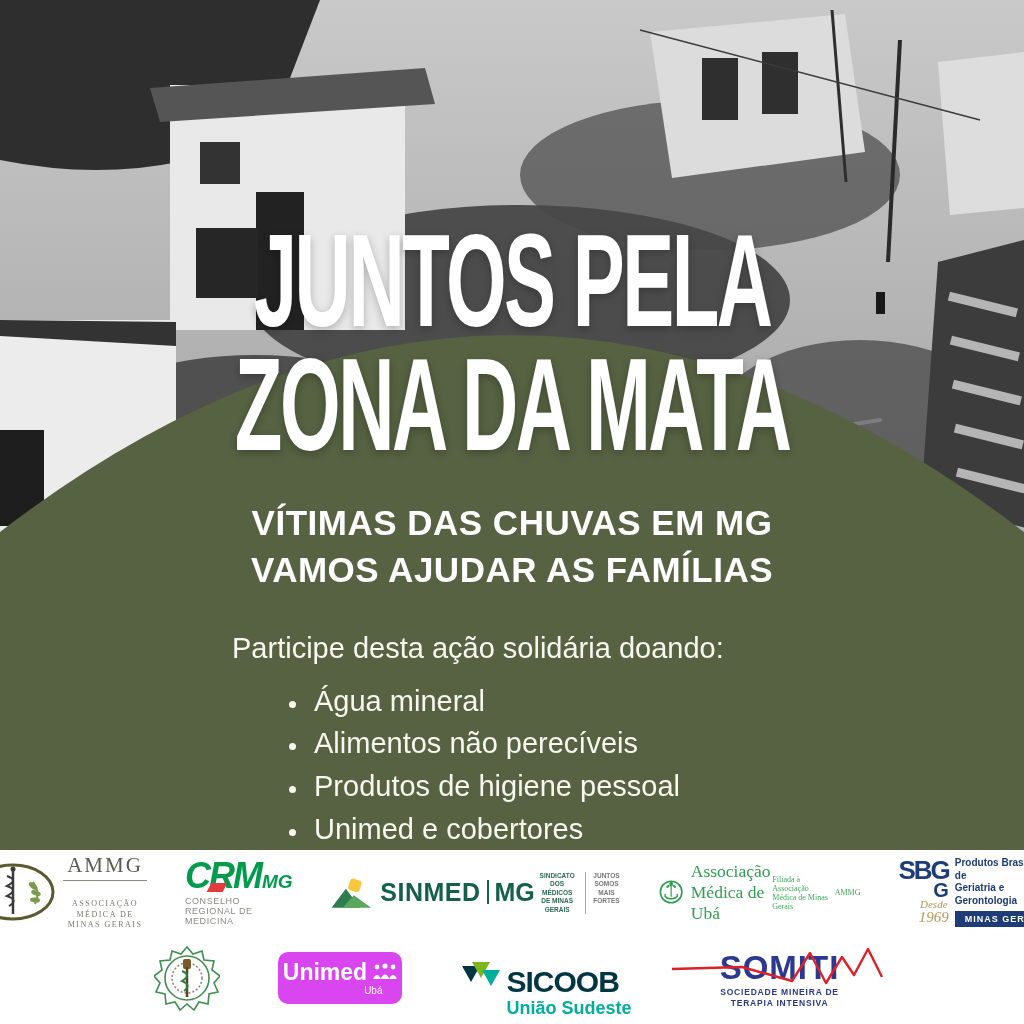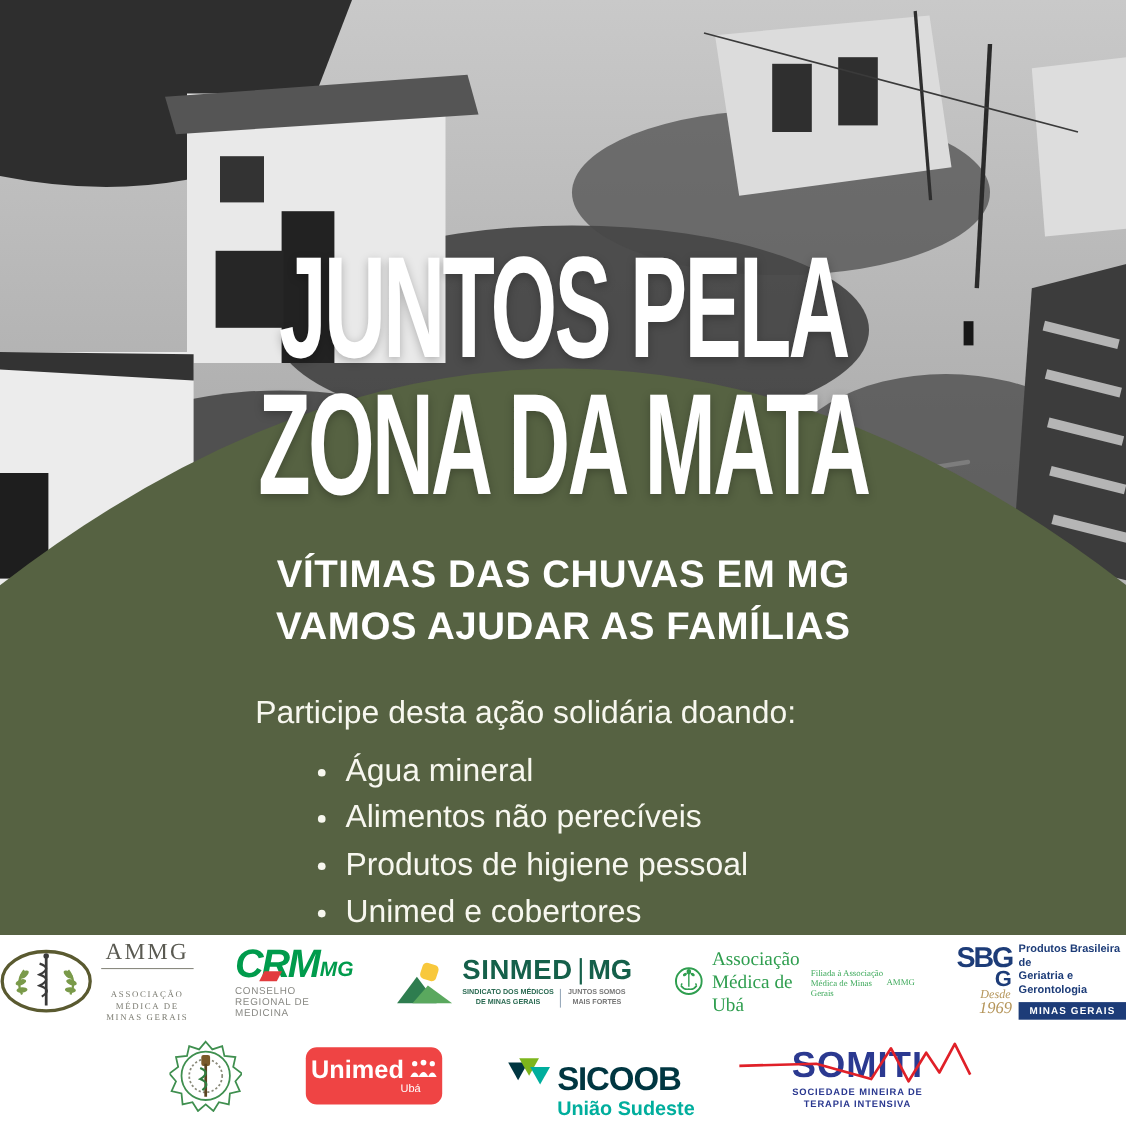--- a/index.html
+++ b/index.html
@@ -53,21 +53,21 @@
   .crm { flex-direction:column; align-items:center; gap:2px; }
   .crm-mark { position:relative; display:flex; align-items:flex-end; font-style:italic; font-weight:700; }
   .crm-word { font-size:36px; color:#009b4c; letter-spacing:-2px; line-height:1; }
   .crm-suffix { font-size:19px; color:#009b4c; margin-left:1px; line-height:1.2; }
   .crm-red { position:absolute; left:24px; bottom:2px; width:16px; height:9px; background:#e23b3d;
     transform:skewX(-28deg); }
   .crm-sub { font-size:9px; letter-spacing:.6px; color:#8a8a85; }
 
   
   .sinmed { gap:7px; }
-  .sinmed-text { display:flex; flex-direction:column; }
+  .sinmed-text { display:flex; flex-direction:row; }
   .sinmed-top { display:flex; align-items:center; gap:6px; }
   .sinmed-word { font-size:25px; font-weight:700; color:#15604a; letter-spacing:.5px; }
   .sinmed-bar { width:2px; height:24px; background:#15604a; }
   .sinmed-region { font-size:25px; font-weight:700; color:#15604a; }
   .sinmed-bottom { display:flex; gap:6px; margin-top:2px; }
   .sinmed-sub { font-size:6.5px; font-weight:700; color:#2a6a52; line-height:1.3; text-align:center; }
   .sinmed-sub.right { border-left:1px solid #9ab; padding-left:6px; color:#777; }
 
   
   .uba { gap:8px; }
@@ -86,21 +86,21 @@
   .sbgg-year { font-size:15px; }
   .sbgg-right { display:flex; flex-direction:column; gap:2px; }
   .sbgg-name { font-size:10px; font-weight:700; color:#1d3c78; line-height:1.25; }
   .sbgg-badge { background:#1d3c78; color:#fff; font-size:9px; font-weight:700; letter-spacing:1px;
     padding:3px 10px; width:max-content; margin-top:2px; }
 
   
   .seal { }
 
   
-  .unimed-box { background:#ef4444; border-radius:10px; width:124px; height:52px;
+  .unimed-box { background:#d946ef; border-radius:10px; width:124px; height:52px;
     display:flex; flex-direction:column; align-items:center; justify-content:center; }
   .unimed-top { display:flex; align-items:center; gap:5px; }
   .unimed-word { color:#fff; font-weight:700; font-size:23px; line-height:1; }
   .unimed-city { color:#fff; font-size:10px; margin-top:1px; align-self:flex-end; margin-right:20px; }
 
   
   .sicoob { gap:6px; }
   .sicoob-text { display:flex; flex-direction:column; line-height:1; }
   .sicoob-word { font-size:30px; font-weight:700; color:#003641; letter-spacing:-1px;margin-top:28px; }
   .sicoob-div { font-size:18px; font-weight:700; color:#00ae9d; margin-top:2px; }

